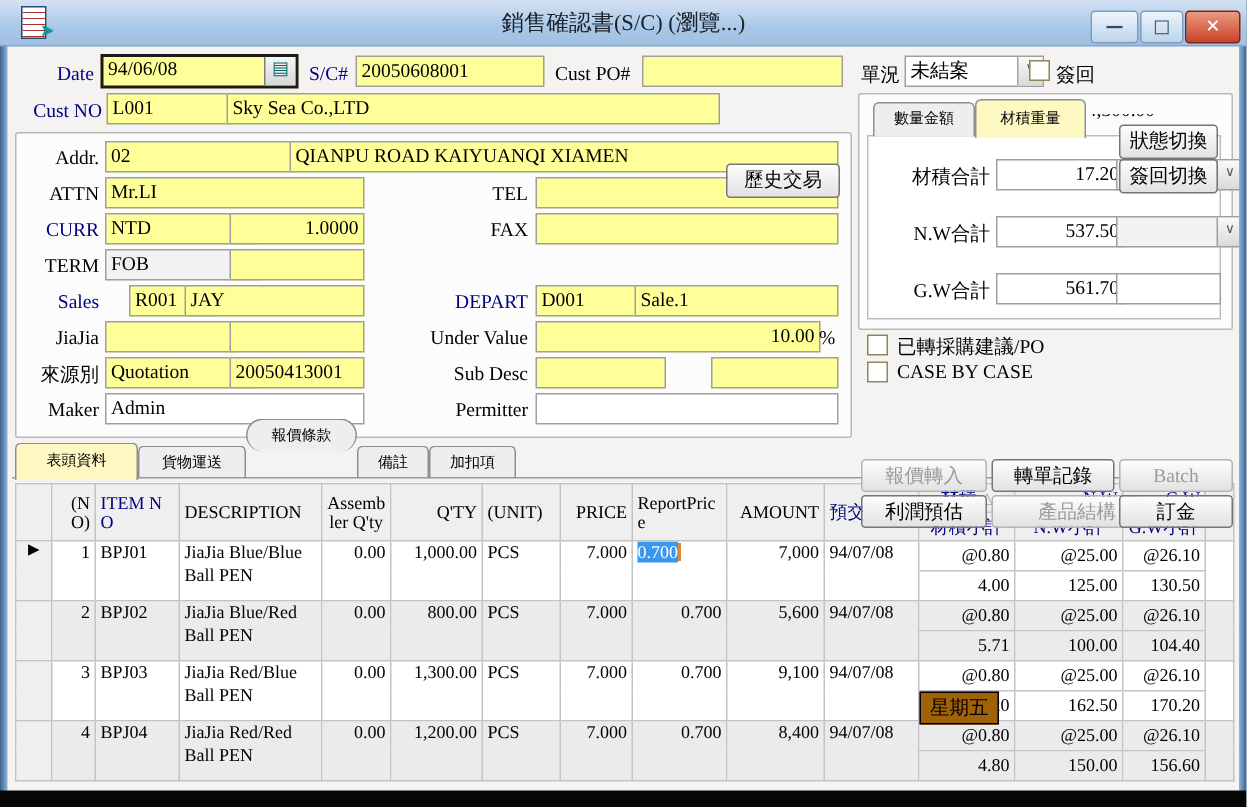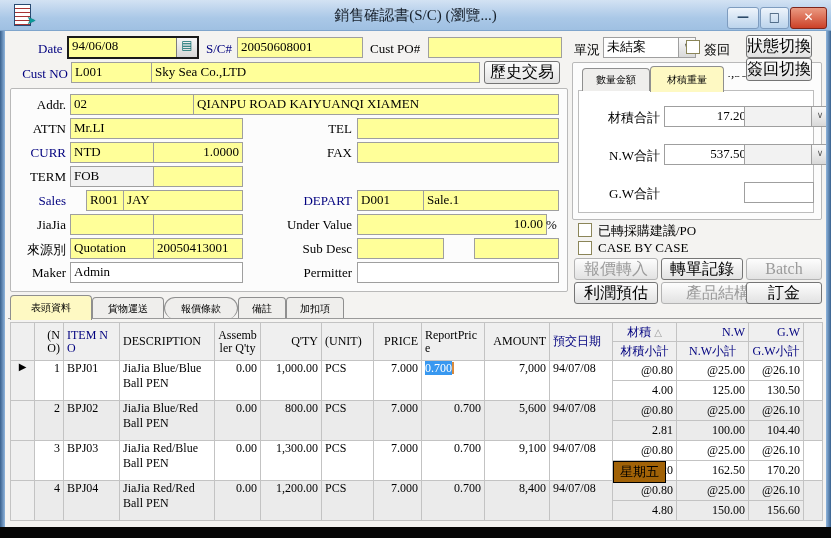--- a/index.html
+++ b/index.html
@@ -32,22 +32,22 @@
   .f.num{text-align:right;}
   .f.focus{border:2px solid #1a1a1a;line-height:16px;}
   .combo{padding-right:18px;}
   .arrbtn{position:absolute;right:0;top:0;bottom:0;width:16px;
      background:linear-gradient(#fafafa,#d9d9d9);border-left:1px solid #9f9f9f;
      color:#555;font-size:9px;text-align:center;line-height:17px;font-family:"DejaVu Sans",sans-serif;}
   .calbtn{position:absolute;right:0;top:0;bottom:0;width:20px;
      background:linear-gradient(#f6f6f6,#d6d6d6);border-left:1px solid #7d7d7d;
      color:#0a6b6b;font-size:12px;text-align:center;line-height:15px;}
   .btn{position:absolute;background:linear-gradient(#fdfdfd,#e2e2e2);border:1px solid #757575;
-     border-radius:3px;font-size:16px;text-align:center;color:#000;z-index:20;
-     font-family:"Liberation Serif","DejaVu Serif",serif;}
+     border-radius:3px;font-size:13px;text-align:center;color:#000;z-index:20;
+     font-family:"Liberation Serif","DejaVu Serif",serif;margin-top:48px;}
   .btn.dis{color:#9b9b9b;border-color:#b3b3b3;}
   .chk{position:absolute;width:12px;height:12px;background:#fff;border:1px solid #8b8558;z-index:6;}
   .gbox{position:absolute;background:#fcfcfc;border:1px solid #b9b9b9;border-radius:2px;z-index:2;}
   .ipanel{position:absolute;background:#ffffff;border:1px solid #bdbdbd;z-index:3;}
   .tab{position:absolute;border:1px solid #8f8f8f;border-bottom:none;border-radius:4px 4px 0 0;
      background:#efeeec;font-size:10px;text-align:center;z-index:8;}
   .tab.active{background:#fef9c3;z-index:12;}
   .tabline{position:absolute;left:8px;top:318px;width:814px;border-top:1px solid #9a9a9a;z-index:9;}
   .clip{position:absolute;overflow:hidden;z-index:5;}
   .clip span{position:absolute;right:2px;top:-11px;font-size:13px;}
@@ -182,38 +182,39 @@
   <div class="f white num" style="left:664px;top:106px;width:78px;z-index:6;">17.20</div>
   <div class="f white combo" style="left:744px;top:106px;width:62px;background:#f2f2f2;z-index:6;">
     <span></span><span class="arrbtn">∨</span>
   </div>
   <div class="lbl r" style="left:590px;top:147px;width:70px;z-index:6;">N.W合計</div>
   <div class="f white num" style="left:664px;top:144px;width:78px;z-index:6;">537.50</div>
   <div class="f white combo" style="left:744px;top:144px;width:62px;background:#f2f2f2;z-index:6;">
     <span></span><span class="arrbtn">∨</span>
   </div>
   <div class="lbl r" style="left:590px;top:185px;width:70px;z-index:6;">G.W合計</div>
+  <div class="f white num" style="left:664px;top:182px;width:78px;z-index:6;">561.70</div>
   <div class="f white" style="left:744px;top:182px;width:62px;z-index:6;"></div>
 
   <div class="chk" style="left:578px;top:223px;"></div>
   <div class="lbl" style="left:598px;top:222px;">已轉採購建議/PO</div>
   <div class="chk" style="left:578px;top:241px;"></div>
   <div class="lbl" style="left:598px;top:240px;">CASE BY CASE</div>
 
   <div class="btn dis" style="left:574px;top:258px;width:82px;height:20px;line-height:19px;">報價轉入</div>
   <div class="btn" style="left:661px;top:258px;width:80px;height:20px;line-height:19px;">轉單記錄</div>
   <div class="btn dis" style="left:746px;top:258px;width:74px;height:20px;line-height:19px;">Batch</div>
   <div class="btn" style="left:574px;top:282px;width:82px;height:20px;line-height:19px;">利潤預估</div>
   <div class="btn dis" style="left:661px;top:282px;width:80px;height:20px;line-height:19px;padding-left:16px;">產品結構</div>
   <div class="btn" style="left:746px;top:282px;width:74px;height:20px;line-height:19px;">訂金</div>
 
   <div class="tabline"></div>
   <div class="tab active" style="left:10px;top:295px;width:80px;height:24px;line-height:24px;">表頭資料</div>
   <div class="tab" style="left:92px;top:297px;width:70px;height:21px;line-height:21px;">貨物運送</div>
-  <div class="tab" style="left:164px;top:297px;width:72px;height:21px;line-height:21px;border-radius:11px;">報價條款</div>
+  <div class="tab" style="left:164px;top:279px;width:72px;height:21px;line-height:21px;border-radius:11px;">報價條款</div>
   <div class="tab" style="left:238px;top:297px;width:46px;height:21px;line-height:21px;">備註</div>
   <div class="tab" style="left:286px;top:297px;width:56px;height:21px;line-height:21px;">加扣項</div>
 
   <table class="grid">
     <colgroup>
       <col style="width:24px">
         <col style="width:29px">
         <col style="width:56px">
         <col style="width:95px">
       <col style="width:46px">
@@ -288,21 +289,21 @@
         <td rowspan="2" class="ar top">7.000</td>
         <td rowspan="2" class="ar top">0.700</td>
         <td rowspan="2" class="ar top">5,600</td>
         <td rowspan="2" class="al top">94/07/08</td>
         <td class="ar">@0.80</td>
         <td class="ar">@25.00</td>
         <td class="ar">@26.10</td>
         <td rowspan="2"></td>
       </tr>
       <tr class="odd">
-        <td class="ar">2.81</td>
+        <td class="ar">5.71</td>
         <td class="ar">100.00</td>
         <td class="ar">104.40</td>
       </tr>
 
       <tr>
         <td class="selcol" rowspan="2"></td>
         <td rowspan="2" class="ar top">3</td>
         <td rowspan="2" class="al top">BPJ03</td>
         <td rowspan="2" class="al top wrapok">JiaJia Red/Blue Ball PEN</td>
         <td rowspan="2" class="ar top">0.00</td>

